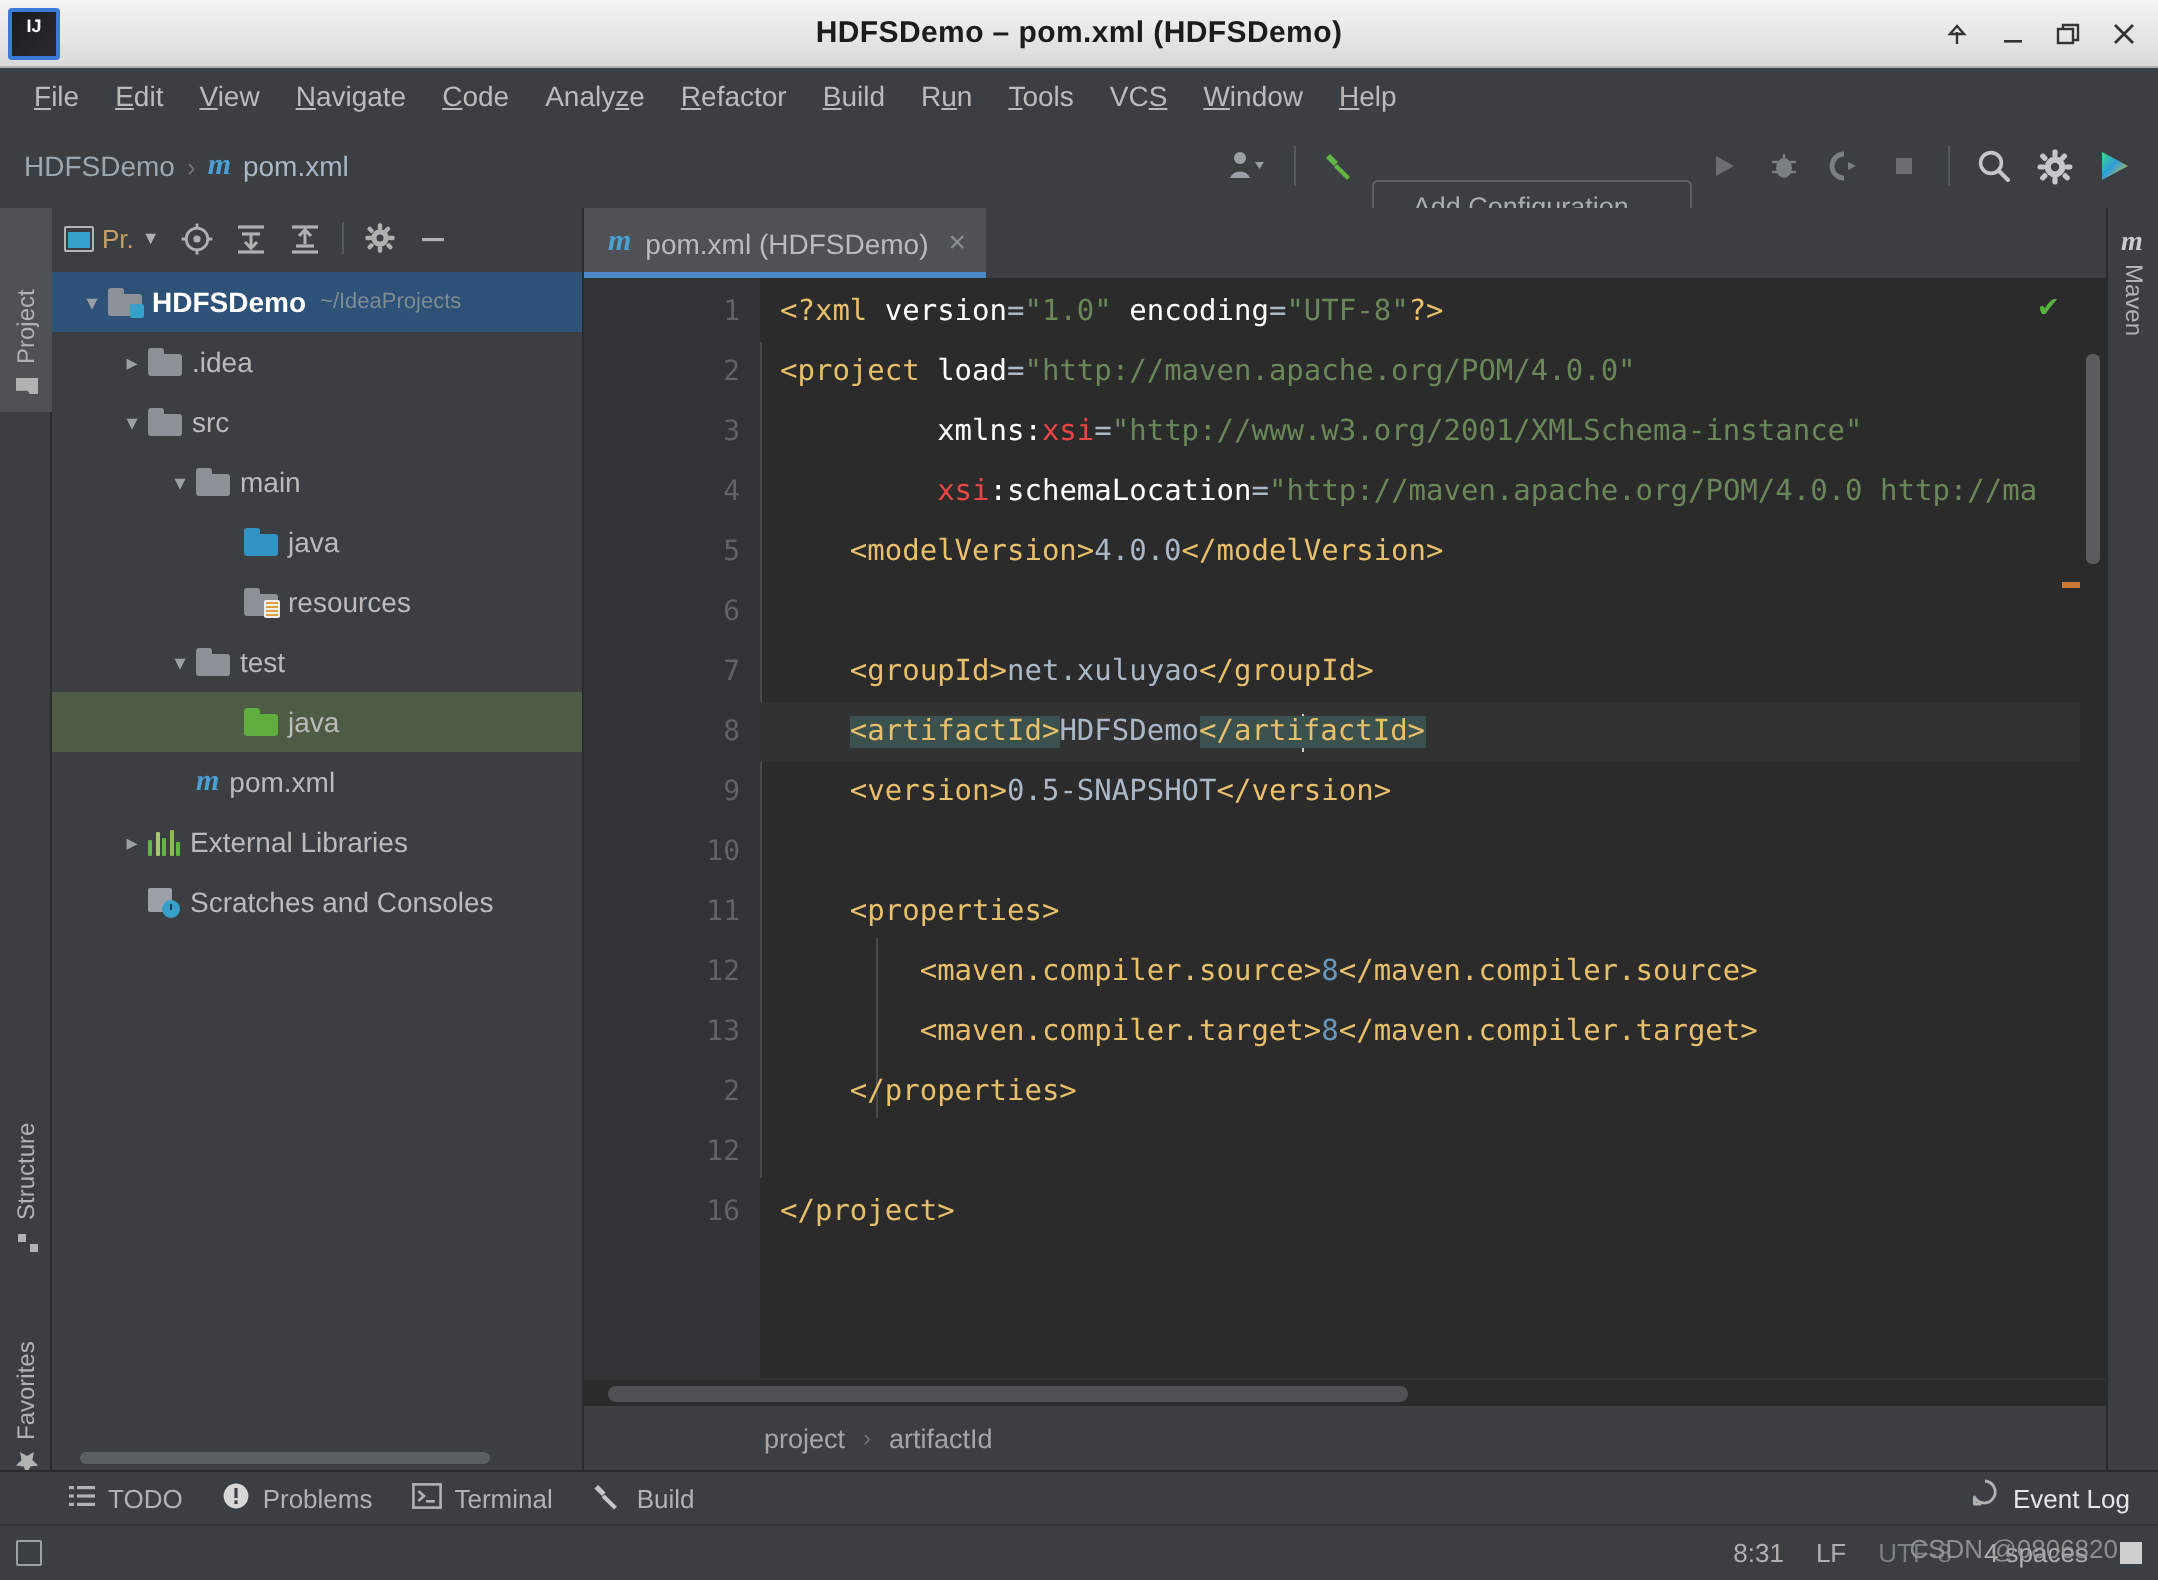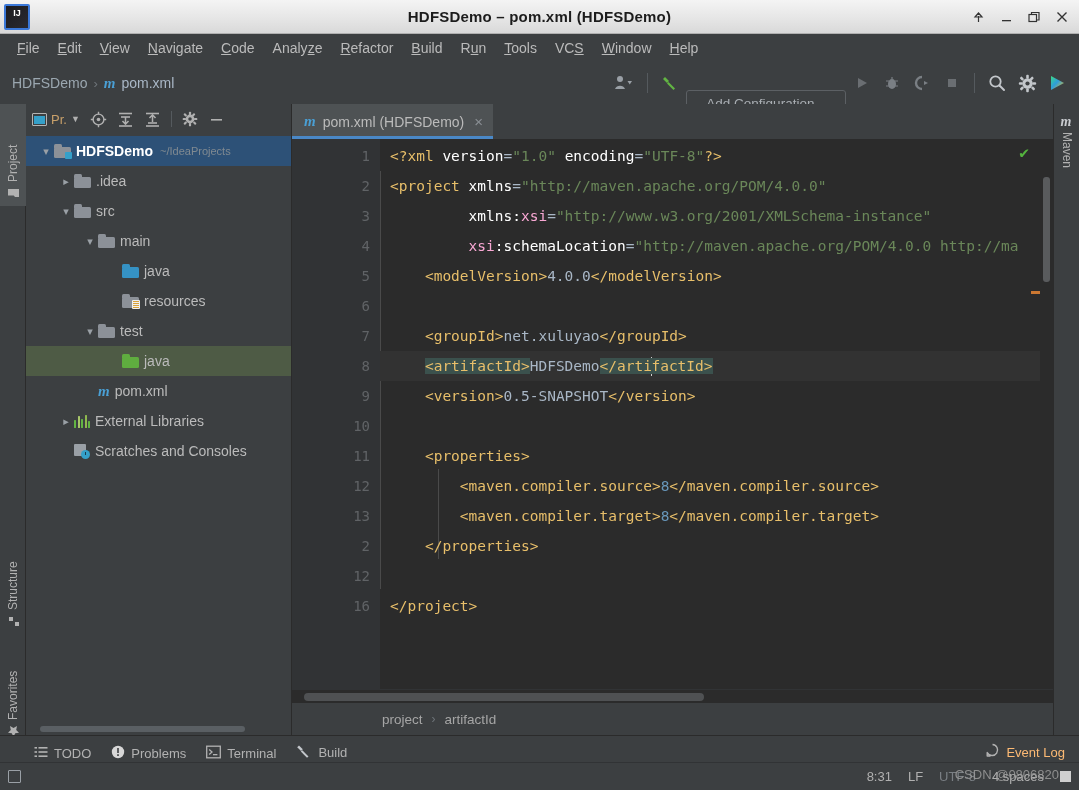--- a/index.html
+++ b/index.html
@@ -244,21 +244,21 @@
   .cline.cur { background: #323232; }
   .fold-rail {
     position: absolute; left: 0; top: 0; bottom: 0; width: 1px;
     background: #4a4a4a;
   }
   .indent-guide {
     position: absolute; width: 1px; background: #4a4a4a;
   }
   .k-tag { color: #e8bf6a; }
   .k-attr { color: #ffffff; }
-  .k-attrns { color: #f9a8d4; }
+  .k-attrns { color: #ef4444; }
   .k-str { color: #6a8759; }
   .k-txt { color: #a9b7c6; }
   .k-num { color: #6897bb; }
   .k-punc { color: #e8bf6a; }
   .hl-tag { background: #3b514d; }
   .caret {
     display: inline-block; width: 1.5px; height: 19px; background: #cfcfcf;
     vertical-align: middle; margin: 0 -1px;
   }
 
@@ -289,21 +289,21 @@
   }
   .bc-sep { color: #6e7479; font-size: 12px; }
   .err-stripe {
     position: absolute; right: 13px; top: 152px; width: 9px; height: 3px;
     background: #cc7832;
   }
 
   
   .bottomstrip {
     position: absolute; bottom: 28px; left: 0; width: 1079px; height: 27px;
-    background: #3c3f41; display: flex; align-items: flex-end;
+    background: #3c3f41; display: flex; align-items: center;
     padding-left: 34px; gap: 20px; border-top: 1px solid #2b2b2b;
   }
   .bs-item {
     display: flex; align-items: center; gap: 6px;
     font-size: 13px; color: #b2b2b2; white-space: nowrap;
   }
   .bs-right { position: absolute; right: 14px; display: flex; align-items: center; gap: 6px; }
 
   
   .statusbar {
@@ -689,21 +689,21 @@
         <div class="gl">12</div>
         <div class="gl">16</div>
       </div>
 
       <div class="codearea">
         <div class="fold-rail" style="left:0;top:32px;height:418px;"></div>
         <div class="indent-guide" style="left:58px;top:330px;height:90px;"></div>
 
         <div class="cline"><span class="k-punc">&lt;?xml </span><span class="k-attr">version</span><span class="k-txt">=</span><span class="k-str">"1.0"</span><span class="k-txt"> </span><span class="k-attr">encoding</span><span class="k-txt">=</span><span class="k-str">"UTF-8"</span><span class="k-punc">?&gt;</span></div>
 
-        <div class="cline"><span class="k-tag">&lt;project </span><span class="k-attr">xmlns</span><span class="k-txt">=</span><span class="k-str">"http://maven.apache.org/POM/4.0.0"</span></div>
+        <div class="cline"><span class="k-tag">&lt;project </span><span class="k-attr">load</span><span class="k-txt">=</span><span class="k-str">"http://maven.apache.org/POM/4.0.0"</span></div>
 
         <div class="cline"><span class="k-attr">         xmlns:</span><span class="k-attrns">xsi</span><span class="k-txt">=</span><span class="k-str">"http://www.w3.org/2001/XMLSchema-instance"</span></div>
 
         <div class="cline"><span class="k-txt">         </span><span class="k-attrns">xsi</span><span class="k-attr">:schemaLocation</span><span class="k-txt">=</span><span class="k-str">"http://maven.apache.org/POM/4.0.0 http://ma</span></div>
 
         <div class="cline"><span class="k-tag">    &lt;modelVersion&gt;</span><span class="k-txt">4.0.0</span><span class="k-tag">&lt;/modelVersion&gt;</span></div>
 
         <div class="cline"></div>
 
         <div class="cline"><span class="k-tag">    &lt;groupId&gt;</span><span class="k-txt">net.xuluyao</span><span class="k-tag">&lt;/groupId&gt;</span></div>
@@ -788,21 +788,21 @@
       </span>
       <span>Build</span>
     </div>
 
     <div class="bs-right">
       <span>
         <svg width="15" height="15" viewBox="0 0 15 15">
           <path d="M7.5 1.5 A5.5 5.5 0 1 1 2.2 9.5 L2.2 13 L5.6 13" fill="none" stroke="#b2b2b2" stroke-width="1.4" stroke-linejoin="round"></path>
         </svg>
       </span>
-      <span style="font-size:13px;color:#fdba74;">Event Log</span>
+      <span style="font-size:13px;color:#e5e5e5;">Event Log</span>
     </div>
   </div>
 
   <div class="statusbar">
     <span class="sb-box"></span>
     <div class="sb-right">
       <span>8:31</span>
       <span>LF</span>
       <span class="sb-dim">UTF-8</span>
       <span>4 spaces</span>

